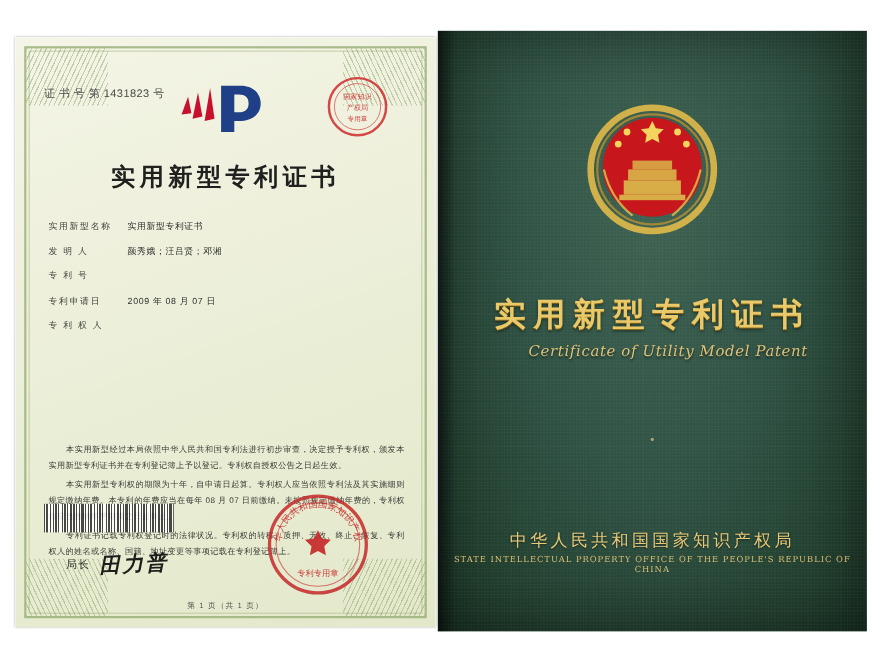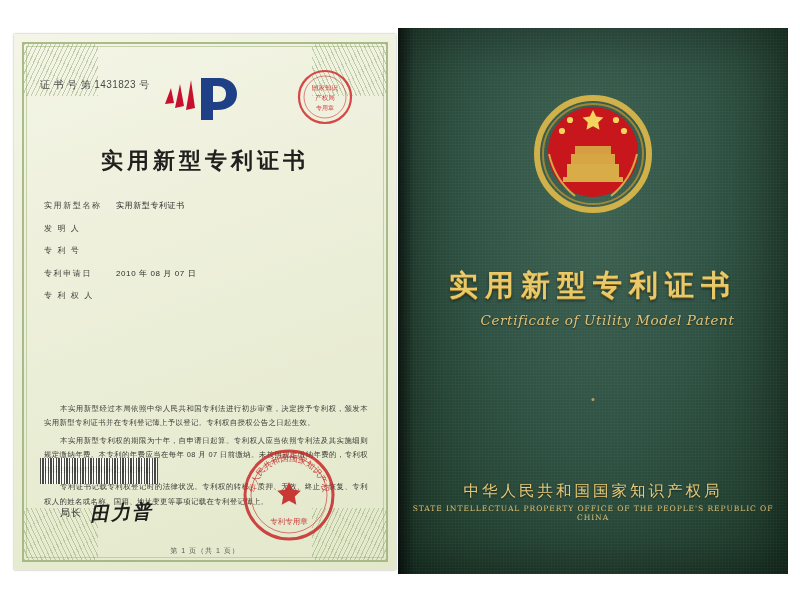--- a/index.html
+++ b/index.html
@@ -334,27 +334,28 @@
 
     <div class="cert-title">实用新型专利证书</div>
 
     <div class="field-list">
       <div class="field-row">
         <span class="field-label">实用新型名称</span>
         <span class="field-value underlined">实用新型专利证书</span>
       </div>
       <div class="field-row">
         <span class="field-label">发 明 人</span>
+        <span class="field-value underlined">颜秀娥；汪吕贤；邓湘</span>
       </div>
       <div class="field-row">
         <span class="field-label">专 利 号</span>
       </div>
       <div class="field-row">
         <span class="field-label">专利申请日</span>
-        <span class="field-value underlined">2010 年 08 月 07 日</span>
+        <span class="field-value underlined">2009 年 08 月 07 日</span>
       </div>
       <div class="field-row">
         <span class="field-label">专 利 权 人</span>
       </div>
     </div>
 
     <div class="body-text">
       <p>本实用新型经过本局依照中华人民共和国专利法进行初步审查，决定授予专利权，颁发本实用新型专利证书并在专利登记簿上予以登记。专利权自授权公告之日起生效。</p>
       <p>本实用新型专利权的期限为十年，自申请日起算。专利权人应当依照专利法及其实施细则规定缴纳年费。本专利的年费应当在每年 08 月 07 日前缴纳。未按照规定缴纳年费的，专利权自应当缴纳年费期满之日起终止。</p>
       <p>专利证书记载专利权登记时的法律状况。专利权的转移、质押、无效、终止、恢复、专利权人的姓名或名称、国籍、地址变更等事项记载在专利登记簿上。</p>

